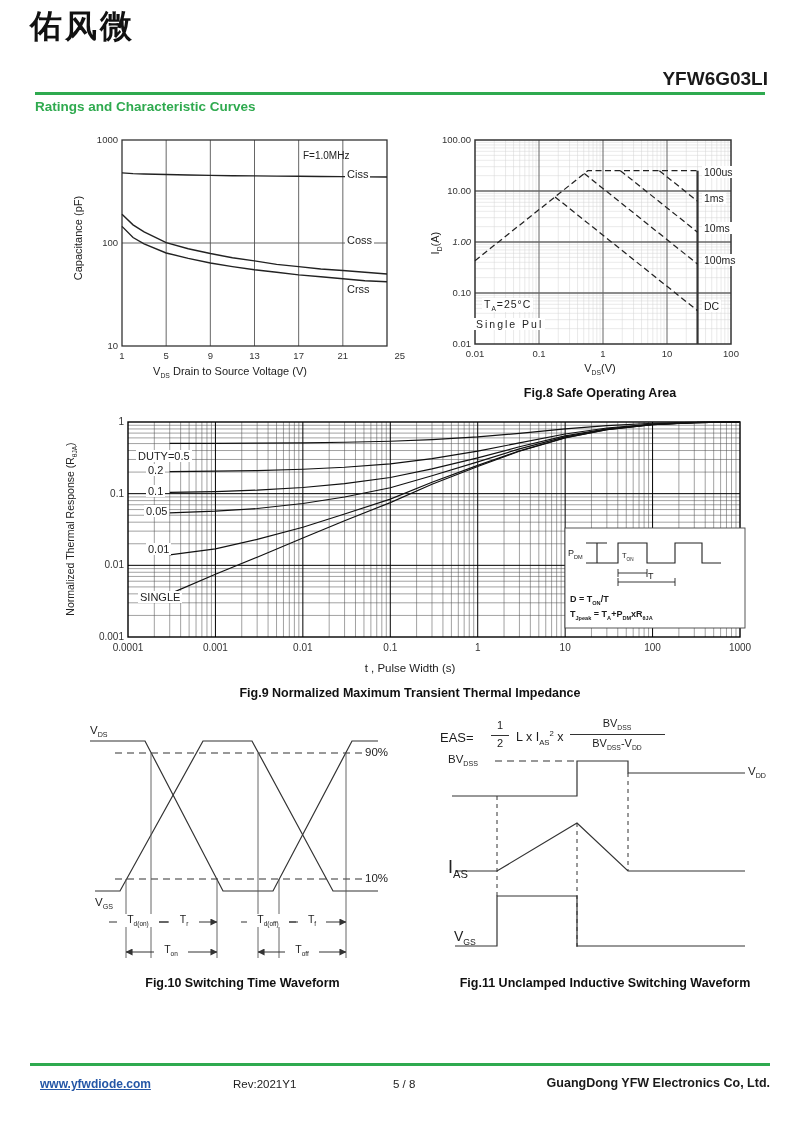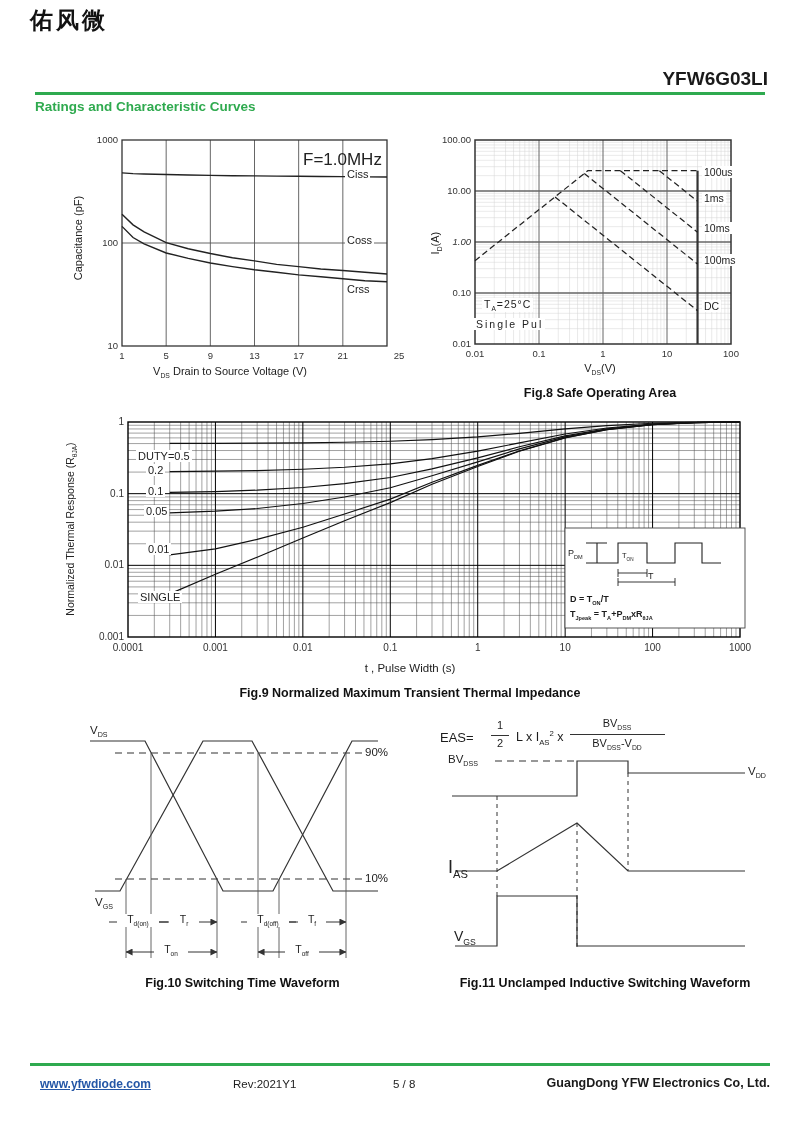--- a/index.html
+++ b/index.html
@@ -17,52 +17,52 @@
   .dimlabel{position:absolute;font-size:10.5px;color:#222;background:#fff;text-align:center;line-height:1.1;}
   .wave-label{position:absolute;font-size:11.5px;color:#222;}
   .note{position:absolute;font-size:11px;color:#222;}
 </style>
 </head>
 <body>
 
 <div id="page">
 
   <div class="abs" style="left:30px;top:4px;">
-    <div style="font-size:23px;font-weight:bold;letter-spacing:3px;margin-top:1px;color:#111;">佑风微</div>
+    <div style="font-size:32px;font-weight:bold;letter-spacing:3px;margin-top:1px;color:#111;">佑风微</div>
   </div>
   <div class="abs" style="right:32px;top:68px;font-size:19px;font-weight:bold;color:#1a1a1a;">YFW6G03LI</div>
   <div class="abs" style="left:35px;top:92px;width:730px;height:3px;background:#2faa4f;"></div>
   <div class="abs" style="left:35px;top:99px;font-size:13.5px;font-weight:bold;color:#2faa4f;">Ratings and Characteristic Curves</div>
 
   <div class="abs" id="fig7" style="left:55px;top:128px;width:350px;height:280px;">
     <svg id="fig7-svg" width="350" height="232">
         <line x1="111.16666666666666" y1="12" x2="111.16666666666666" y2="218" stroke="#555" stroke-width="0.9"></line>
         <line x1="155.33333333333331" y1="12" x2="155.33333333333331" y2="218" stroke="#555" stroke-width="0.9"></line>
         <line x1="199.5" y1="12" x2="199.5" y2="218" stroke="#555" stroke-width="0.9"></line>
         <line x1="243.66666666666666" y1="12" x2="243.66666666666666" y2="218" stroke="#555" stroke-width="0.9"></line>
         <line x1="287.83333333333337" y1="12" x2="287.83333333333337" y2="218" stroke="#555" stroke-width="0.9"></line>
         <line x1="67" y1="115" x2="332" y2="115" stroke="#555" stroke-width="0.9"></line>
         <rect x="67" y="12" width="265" height="206" fill="none" stroke="#333" stroke-width="1.3"></rect>
         <polyline points="67,44.83215255031453 78.04166666666667,45.58397414068892 89.08333333333333,45.9646771333652 111.16666666666666,46.54187651771906 133.25,47.02863139280541 155.33333333333331,47.42188519267833 177.41666666666669,47.71911108113963 199.5,47.91836455819117 221.58333333333334,48.118509552649385 243.66666666666666,48.31955407819419 265.75,48.52150625704354 287.83333333333337,48.62282528481262 309.91666666666663,48.826154415061495 332,48.92816661807777" fill="none" stroke="#222" stroke-width="1.4"></polyline>
         <polyline points="67,86.28837910185862 78.04166666666667,96.86260031726482 89.08333333333333,103.95737312626956 111.16666666666666,114.55489850038781 133.25,120.71828476853263 155.33333333333331,125.54440959708454 177.41666666666669,129.69475286757933 199.5,132.91429532181488 221.58333333333334,136.38365598167985 243.66666666666666,138.60224280085913 265.75,140.93663321836135 287.83333333333337,142.56344273823424 309.91666666666663,144.2516556056157 332,146.00608955339007" fill="none" stroke="#222" stroke-width="1.4"></polyline>
         <polyline points="67,98.37909576979759 78.04166666666667,109.5329203212078 89.08333333333333,115.90371420367303 111.16666666666666,124.98173133982982 133.25,130.32039008193524 155.33333333333331,134.96346267965964 177.41666666666669,138.60224280085913 199.5,141.7426429820929 221.58333333333334,144.2516556056157 243.66666666666666,146.90980375706312 265.75,148.7739206326211 287.83333333333337,150.7191110811396 309.91666666666663,152.75274907530257 332,153.80532308901624" fill="none" stroke="#222" stroke-width="1.4"></polyline>
       </svg>
     <div class="vlabel" style="left:-77px;top:104px;width:200px;">Capacitance (pF)</div>
-    <div class="note" style="left:248px;top:22px;font-size:17px;">F=1.0MHz</div>
+    <div class="note" style="left:248px;top:22px;font-size:10px;">F=1.0MHz</div>
     <div class="curve-label" style="left:290px;top:40px;">Ciss</div>
     <div class="curve-label" style="left:290px;top:106px;">Coss</div>
     <div class="curve-label" style="left:290px;top:155px;">Crss</div>
     <div class="abs" style="left:0;top:237px;width:350px;text-align:center;font-size:11px;"><span>V</span><sub>DS</sub><span> Drain to Source Voltage (V)</span></div>
   <div class="tick" style="left: 49px; top: 223px; width: 36px; text-align: center;">1</div>
       <div class="tick" style="left: 93.1667px; top: 223px; width: 36px; text-align: center;">5</div>
       <div class="tick" style="left: 137.333px; top: 223px; width: 36px; text-align: center;">9</div>
       <div class="tick" style="left: 181.5px; top: 223px; width: 36px; text-align: center;">13</div>
       <div class="tick" style="left: 225.667px; top: 223px; width: 36px; text-align: center;">17</div>
       <div class="tick" style="left: 269.833px; top: 223px; width: 36px; text-align: center;">21</div>
-      <div class="tick" style="left: 326px; top: 223px; width: 36px; text-align: center;">25</div>
+      <div class="tick" style="left: 314px; top: 223px; width: 36px; text-align: right;">25</div>
       <div class="tick" style="left: 19px; top: 7px; width: 44px; text-align: right;">1000</div>
       <div class="tick" style="left: 19px; top: 110px; width: 44px; text-align: right;">100</div>
       <div class="tick" style="left: 19px; top: 213px; width: 44px; text-align: right;">10</div>
     </div>
 
   <div class="abs" id="fig8" style="left:420px;top:128px;width:360px;height:280px;">
     <svg id="fig8-svg" width="360" height="232">
         <line x1="74.2659197224948" y1="12" x2="74.2659197224948" y2="216" stroke="#d4d4d4" stroke-width="0.5"></line>
         <line x1="55" y1="200.64747022113696" x2="311" y2="200.64747022113696" stroke="#d4d4d4" stroke-width="0.5"></line>
         <line x1="85.53576030205839" y1="12" x2="85.53576030205839" y2="216" stroke="#d4d4d4" stroke-width="0.5"></line>

